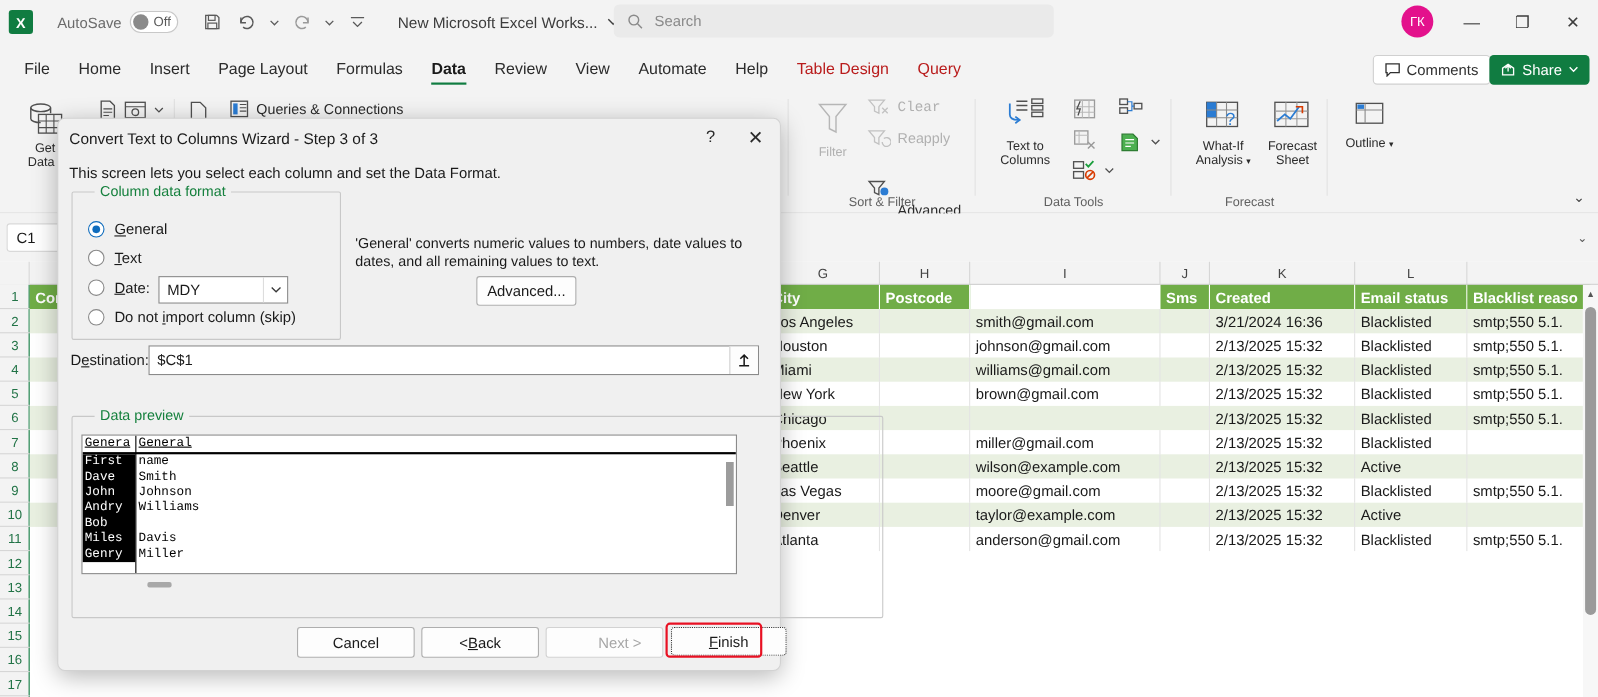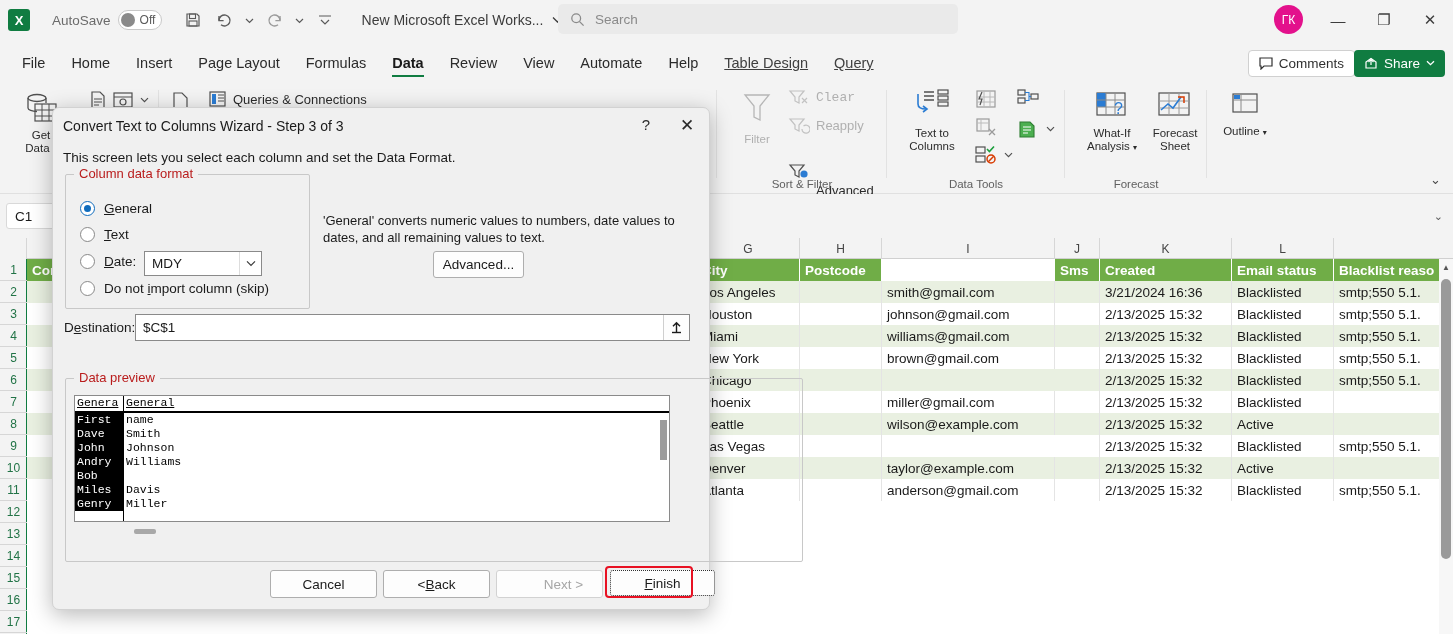--- a/index.html
+++ b/index.html
@@ -60,21 +60,21 @@
 
   
   .tabbar {
     position: absolute; left: 0; top: 44px; width: 1453px; height: 38px;
     display: flex; align-items: center; padding-left: 10px; gap: 2px;
   }
   .tab {
     font-size: 14.5px; color: #2b2b2b; padding: 5px 12px; position: relative;
     white-space: nowrap;
   }
-  .tab.green { color: #404040; text-decoration: underline; }
+  .tab.green { color: #b91c1c; }
   .tab.active { font-weight: bold; color: #1a1a1a; }
   .tab.active::after {
     content: ""; position: absolute; left: 12px; right: 12px; bottom: -1px;
     height: 2.5px; background: #107c41;
   }
   .comments-btn {
     position: absolute; right: 98px; top: 6px; height: 27px;
     border: 1px solid #d0d0d0; border-radius: 4px; background: #fff;
     display: flex; align-items: center; gap: 6px; padding: 0 10px;
     font-size: 13.5px; color: #303030;
@@ -172,22 +172,22 @@
     font-size: 14px; color: #1a1a1a;
   }
   .dlg-help { position: absolute; right: 52px; top: 8px; font-size: 15px; color: #2b2b2b; width: 22px; text-align:center;}
   .dlg-close { position: absolute; right: 10px; top: 7px; font-size: 17px; color: #2b2b2b; width: 24px; text-align:center;}
   .dlg-sub { position: absolute; left: 10px; top: 42px; font-size: 13.5px; color: #1a1a1a; }
 
   .fs {
     position: absolute; border: 1px solid #c8c8c8; border-radius: 2px;
   }
   .fs-legend {
-    position: absolute; top: -9px; left: 8px; background: #f0f0f0;
-    padding: 0 5px; font-size: 13px; color: #b91c1c;
+    position: absolute; top: -9px; left: 20px; background: #f0f0f0;
+    padding: 0 5px; font-size: 13px; color: #15803d;
   }
   .radio-row { position: absolute; display: flex; align-items: center; gap: 9px; font-size: 13.5px; color: #1a1a1a; }
   .radio {
     width: 15px; height: 15px; border-radius: 50%; border: 1.5px solid #898989;
     background: #fff; display: flex; align-items: center; justify-content: center;
   }
   .radio.on { border-color: #0f6cbd; border-width: 1.5px; }
   .radio.on::after { content: ""; width: 7px; height: 7px; border-radius: 50%; background: #0f6cbd; }
   u.acc { text-decoration: underline; }
 
@@ -648,20 +648,21 @@
       <div class="cell" style="left:855px; width:173px;">wilson@example.com</div>
       <div class="cell" style="left:1028px; width:45px;"></div>
       <div class="cell" style="left:1073px; width:132px;">2/13/2025 15:32</div>
       <div class="cell" style="left:1205px; width:102px;">Active</div>
       <div class="cell" style="left:1307px; width:112px;"></div>
     </div>
     <div class="datarow" style="top:197px; left:27px; width:1412px;">
       <div class="cell" style="left:0; width:85px; justify-content:flex-end; padding-right:6px;">28</div>
       <div class="cell" style="left:670px; width:103px;">Las Vegas</div>
       <div class="cell" style="left:773px; width:82px;"></div>
+      <div class="cell" style="left:855px; width:173px;">moore@gmail.com</div>
       <div class="cell" style="left:1028px; width:45px;"></div>
       <div class="cell" style="left:1073px; width:132px;">2/13/2025 15:32</div>
       <div class="cell" style="left:1205px; width:102px;">Blacklisted</div>
       <div class="cell" style="left:1307px; width:112px;">smtp;550 5.1.</div>
     </div>
     <div class="datarow band" style="top:219px; left:27px; width:1412px;">
       <div class="cell" style="left:0; width:85px; justify-content:flex-end; padding-right:6px;">28</div>
       <div class="cell" style="left:670px; width:103px;">Denver</div>
       <div class="cell" style="left:773px; width:82px;"></div>
       <div class="cell" style="left:855px; width:173px;">taylor@example.com</div>

